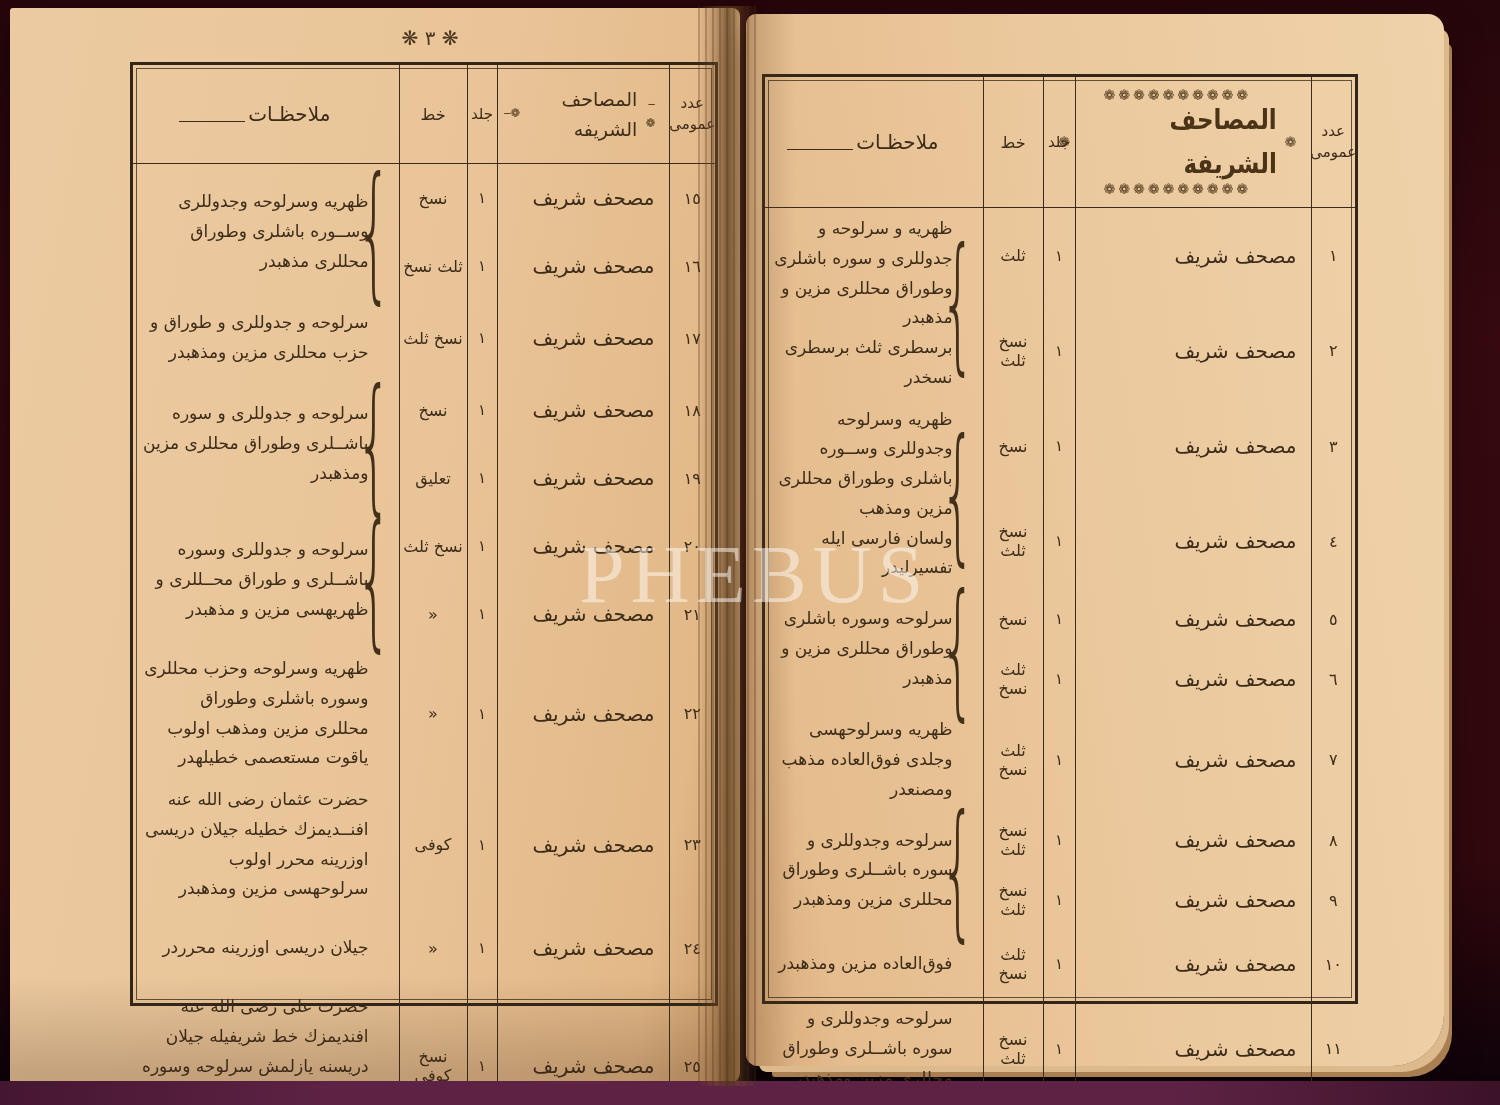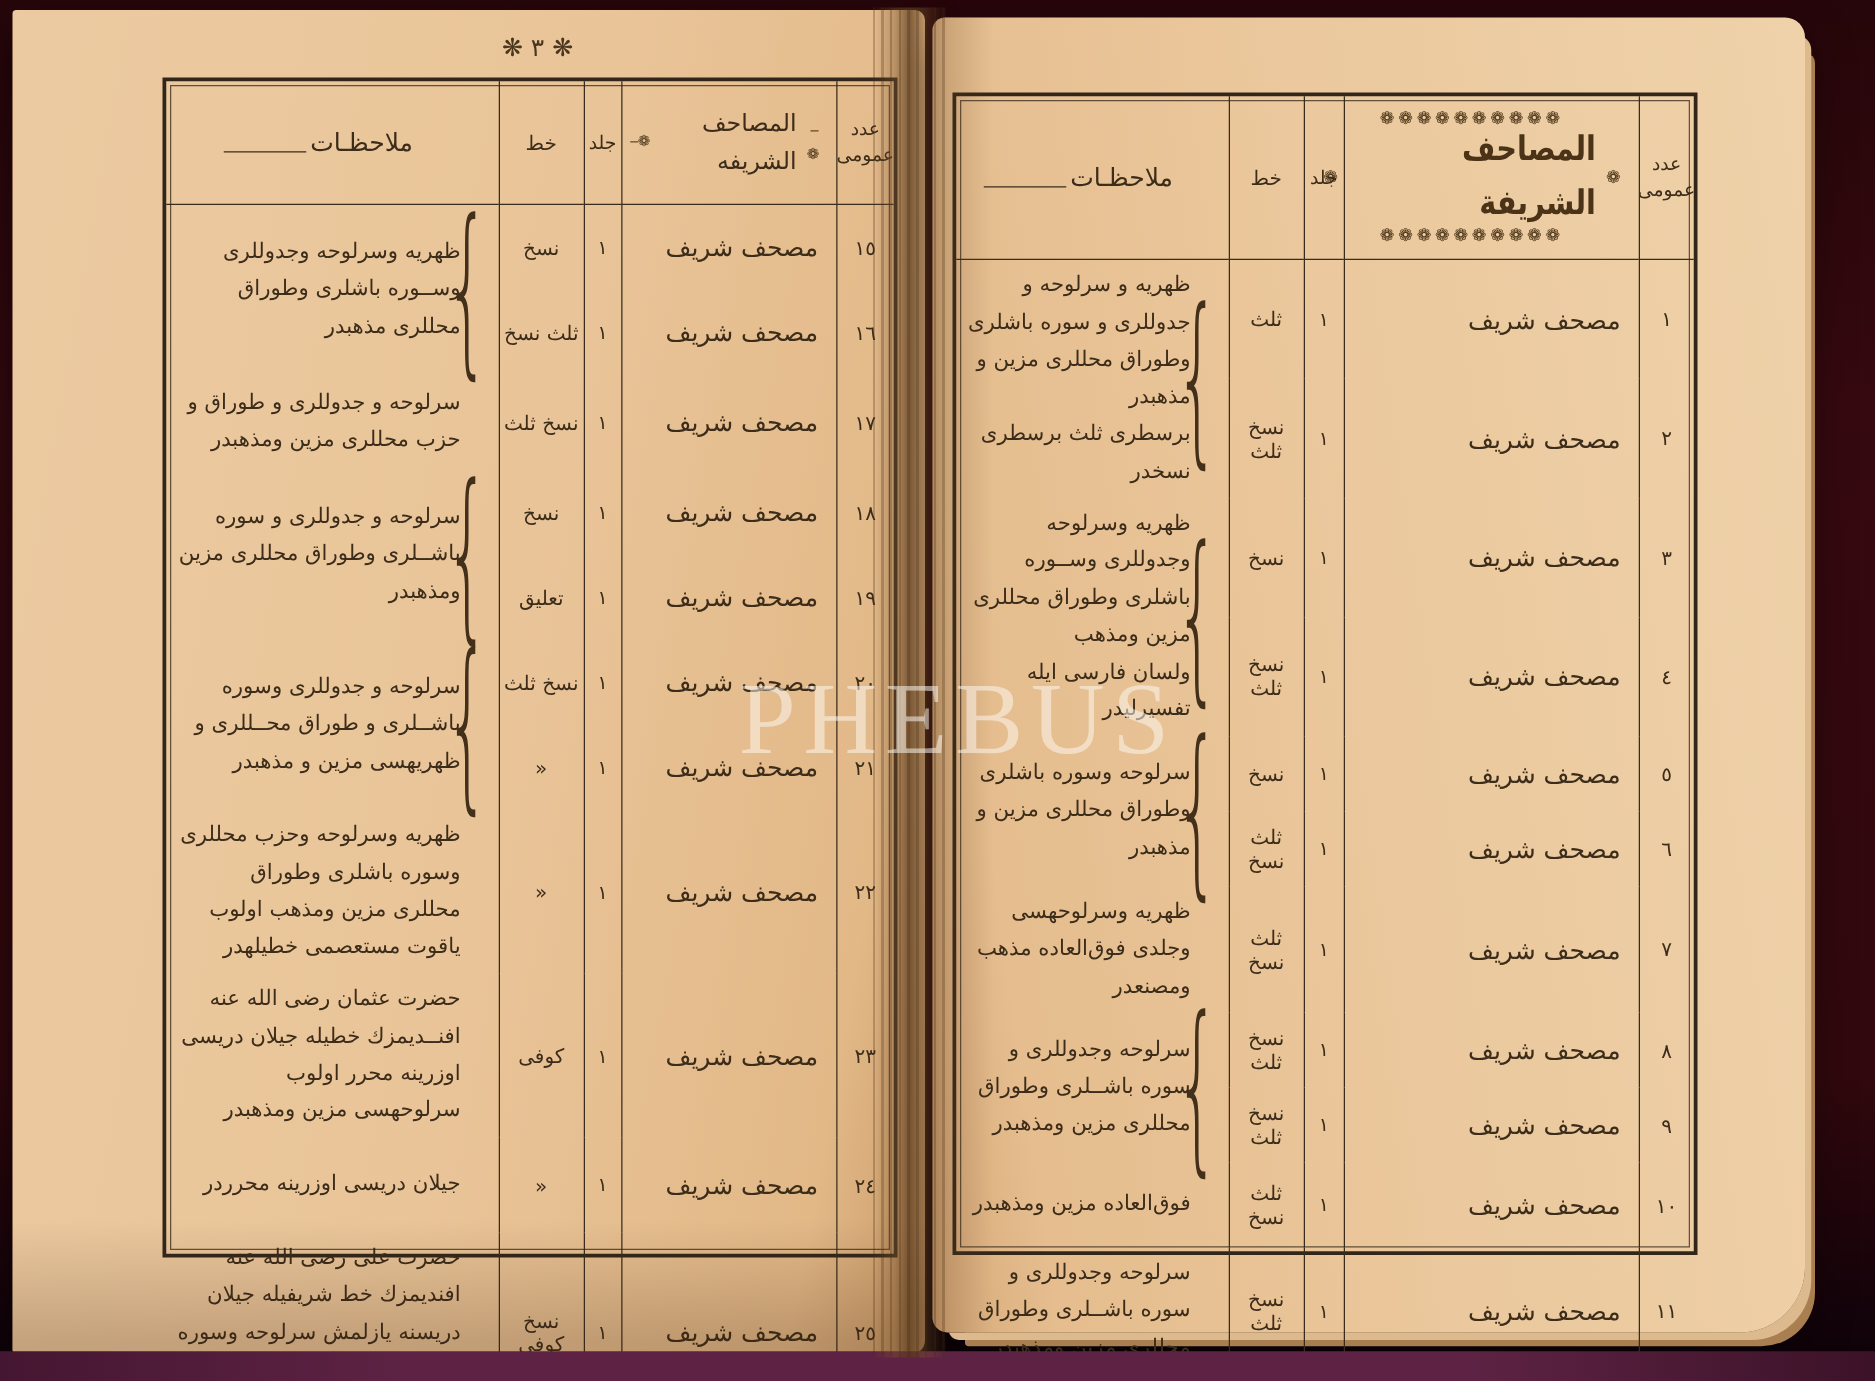--- a/index.html
+++ b/index.html
@@ -29,21 +29,21 @@
     background:linear-gradient(90deg,rgba(100,65,30,.28) 0%,rgba(100,65,30,0) 7%);}
   .gutter{position:absolute;left:698px;top:6px;width:60px;height:1080px;z-index:5;pointer-events:none;
     background:
       repeating-linear-gradient(90deg,rgba(70,42,20,.28) 0 2px,rgba(0,0,0,0) 2px 7px),
       linear-gradient(90deg,rgba(120,80,40,0) 0%,rgba(125,85,45,.40) 30%,rgba(90,58,28,.72) 50%,rgba(125,85,45,.38) 68%,rgba(120,80,40,0) 100%);}
   .folio{position:absolute;left:365px;top:26px;width:130px;text-align:center;
     font-size:20px;letter-spacing:6px;color:#4b371f;z-index:6;}
   .watermark{position:absolute;left:579px;top:534px;z-index:40;
     font-family:"Liberation Serif","DejaVu Serif",serif;
     font-size:82px;line-height:1;letter-spacing:6px;
-    color:rgba(253,250,244,.52);pointer-events:none;margin-left:12px;}
+    color:rgba(253,250,244,.52);pointer-events:none;}
 
   
   .cat-wrap{position:absolute;border:3px solid #32261a;}
   .cat-wrap::after{content:'';position:absolute;inset:3px;border:1px solid rgba(52,39,24,.75);pointer-events:none;}
   .page-left  .cat-wrap{left:120px;top:54px;width:582px;height:938px;}
   .page-right .cat-wrap{left:16px;top:60px;width:590px;height:924px;}
   table.cat{border-collapse:collapse;table-layout:fixed;width:100%;height:100%;}
   table.cat th,table.cat td{border-left:1px solid #3a2c1d;vertical-align:middle;}
   table.cat .c-note{border-left:none;}
   table.cat thead th{border-bottom:1.5px solid #3a2c1d;font-weight:normal;}

